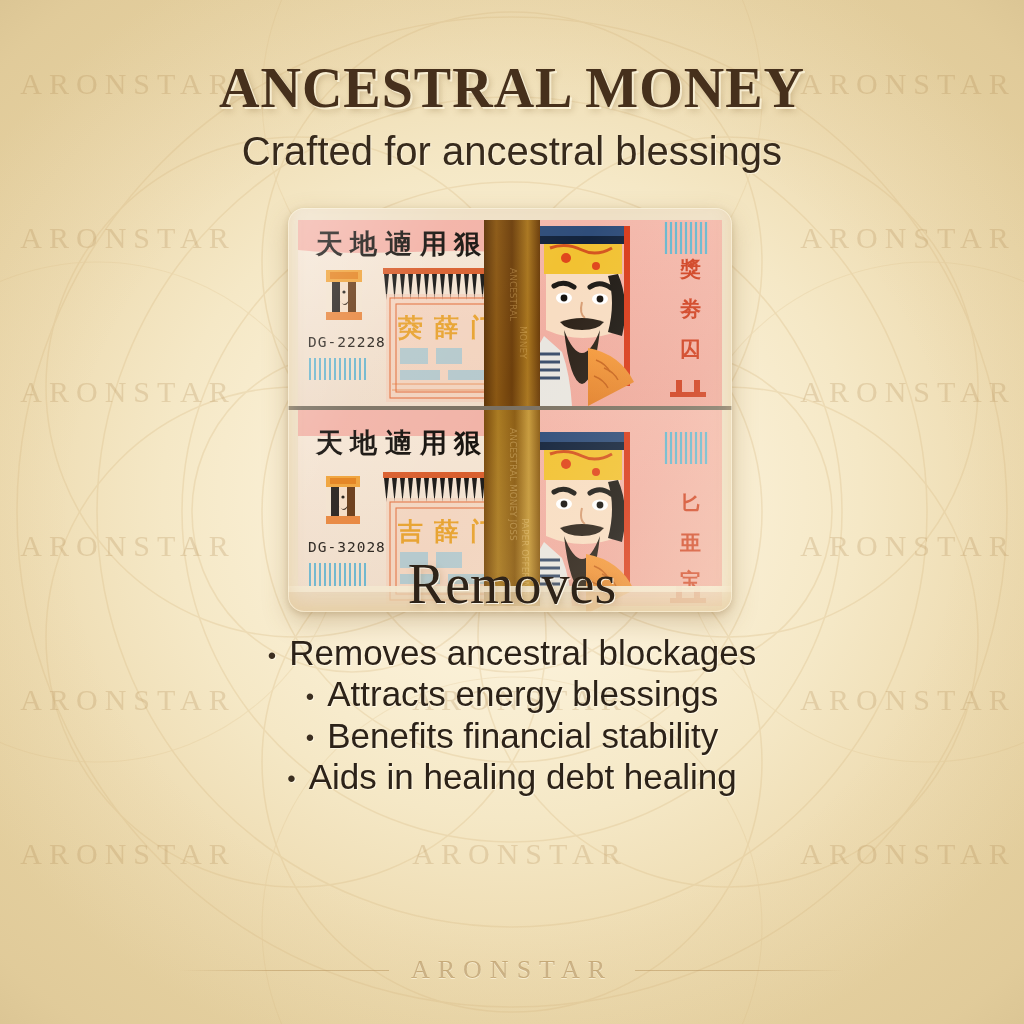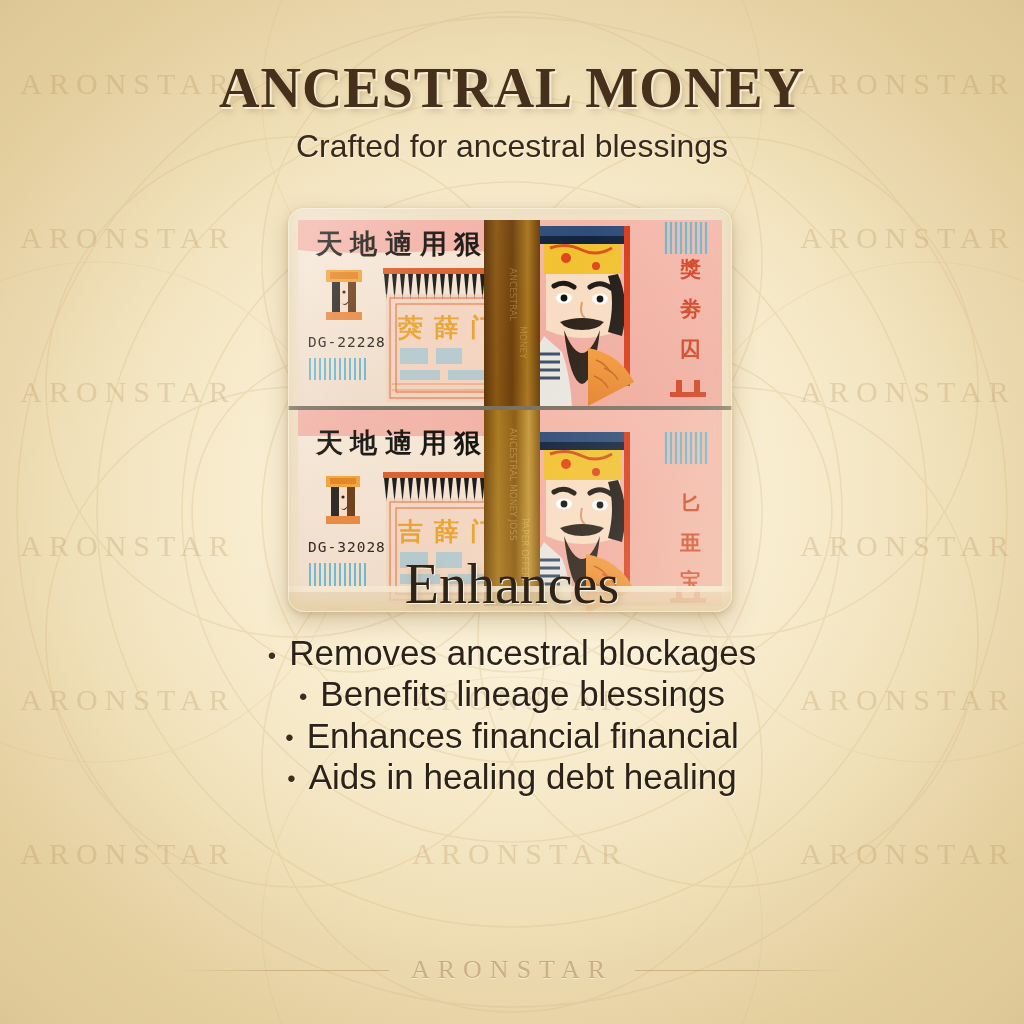--- a/index.html
+++ b/index.html
@@ -37,21 +37,21 @@
   
   .title{
     position:absolute;left:0;right:0;top:22px;text-align:center;
     font-family:"Liberation Serif",serif;
     font-size:56px;line-height:1;letter-spacing:1px;
     color:#46301c;
     text-shadow:2px 2px 0 rgba(255,248,226,.75), 3px 4px 6px rgba(120,85,35,.28);
   }
   .subtitle{
     position:absolute;left:0;right:0;top:128px;text-align:center;
-    font-size:32px;line-height:1.15;color:#372a1c;
+    font-size:40px;line-height:1.15;color:#372a1c;
     text-shadow:1px 1px 0 rgba(255,250,232,.7);
   }
 
   
   .product{
     position:absolute;left:288px;top:208px;width:444px;height:404px;
     border-radius:16px;overflow:hidden;
     box-shadow:0 10px 26px rgba(140,100,45,.30), 0 2px 6px rgba(120,85,35,.22);
   }
   .product svg{display:block;width:100%;height:100%;}
@@ -496,31 +496,31 @@
         </g>
 
         <rect x="0" y="378" width="444" height="26" fill="#e8d5b8" opacity=".75"></rect>
         <rect x="0" y="378" width="444" height="6" fill="#f6ecd6" opacity=".8"></rect>
       </g>
     </svg>
     <div class="prod-gloss"></div>
     <div class="prod-edge"></div>
   </div>
 
-  <div class="benefits-head">Enhances</div>
+  <div class="benefits-head">Removes</div>
 
   <div class="benefits-list">
     <div class="benefit">
       <span class="dot">•</span><span>Removes ancestral blockages</span>
     </div>
     <div class="benefit">
-      <span class="dot">•</span><span>Benefits lineage blessings</span>
+      <span class="dot">•</span><span>Attracts energy blessings</span>
     </div>
     <div class="benefit">
-      <span class="dot">•</span><span>Enhances financial financial</span>
+      <span class="dot">•</span><span>Benefits financial stability</span>
     </div>
     <div class="benefit">
       <span class="dot">•</span><span>Aids in healing debt healing</span>
     </div>
   </div>
 
   <div class="footer">
     <div class="foot-rule"></div>
     <div class="foot-word">ARONSTAR</div>
     <div class="foot-rule right"></div>

